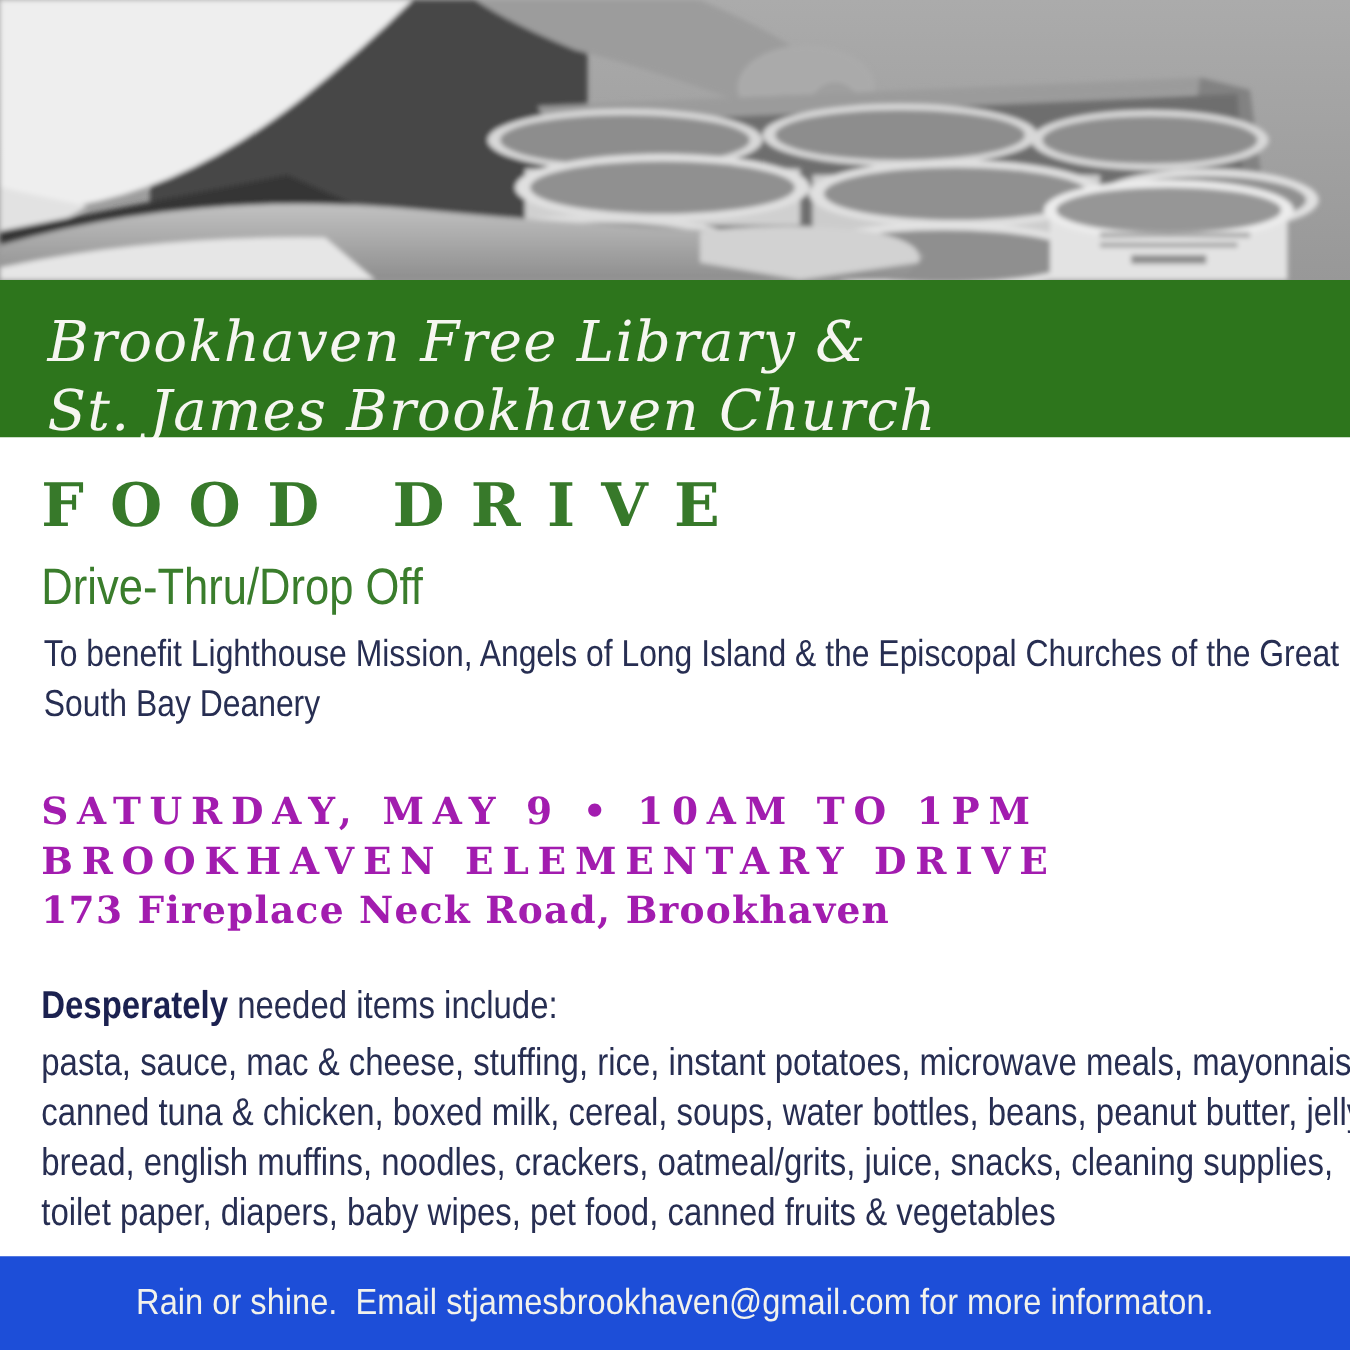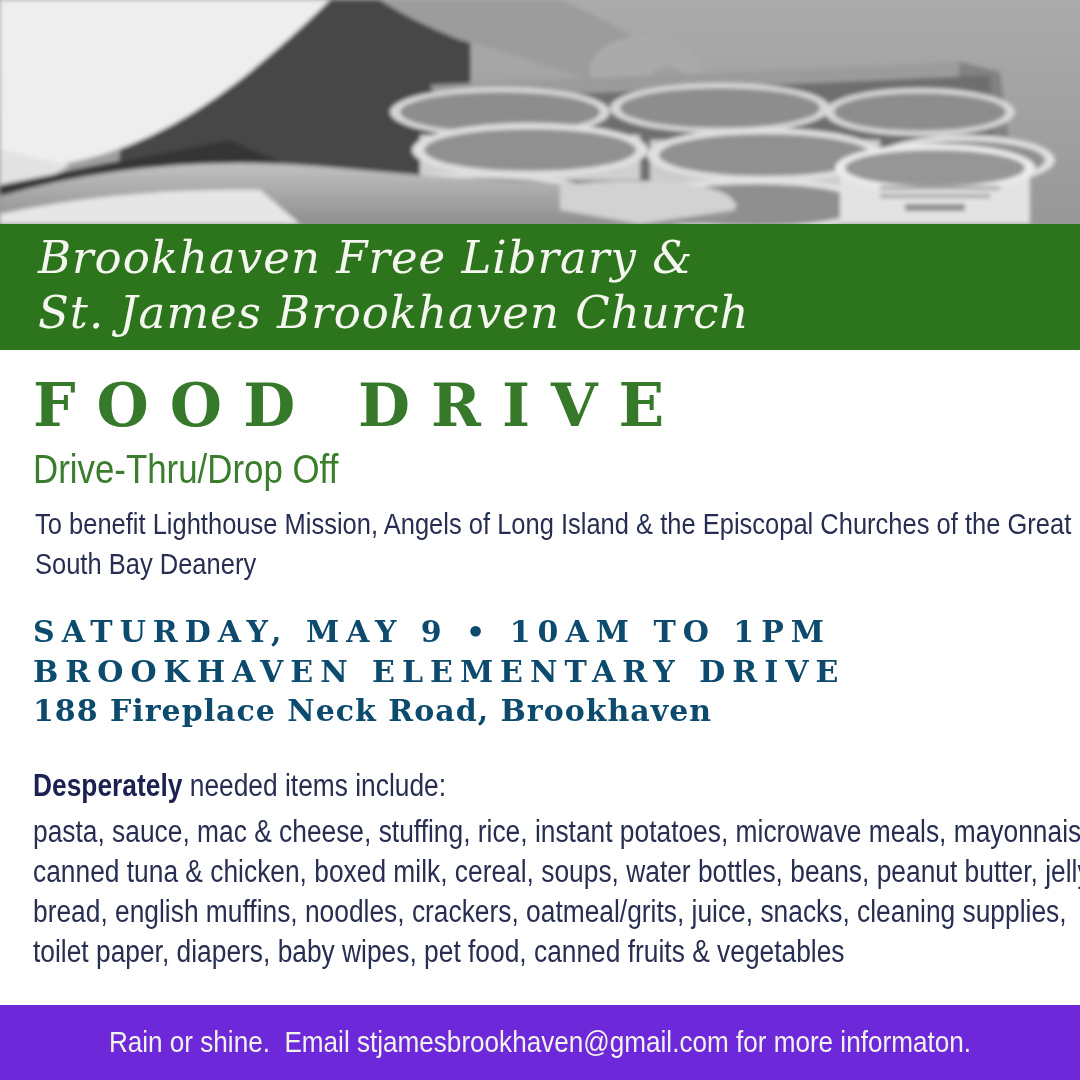--- a/index.html
+++ b/index.html
@@ -6,57 +6,57 @@
   .poster{
     position:relative;width:1080px;height:1080px;overflow:hidden;
     background:#ffffff;font-family:"Liberation Sans",sans-serif;
   }
   
   .photo{position:absolute;top:0;left:0;width:1080px;height:224px;overflow:hidden;}
   .photo svg{display:block;}
   
   .banner{
     position:absolute;top:224px;left:0;width:1080px;height:126px;
-    background:#2d751c;box-sizing:border-box;padding:6px 0 0 38px;
+    background:#2d751c;box-sizing:border-box;padding:22px 0 0 38px;
     color:#f6f6f1;font-family:"DejaVu Serif","Liberation Serif",serif;
     font-style:italic;font-size:45px;line-height:55px;letter-spacing:1px;
   }
   
   .content{position:absolute;top:350px;left:0;width:1080px;height:655px;background:#ffffff;}
   .title{
     margin:24px 0 0 33px;color:#37792a;
     font-family:"DejaVu Serif","Liberation Serif",serif;font-weight:bold;
-    font-size:60px;letter-spacing:21px;line-height:62px;
+    font-size:48px;letter-spacing:21px;line-height:62px;
   }
   .cond{transform:scaleX(0.85);transform-origin:0 0;width:117.5%;}
   .subtitle{
     margin:10px 0 0 33px;color:#3a7d2c;
     font-size:41px;line-height:46px;font-weight:normal;letter-spacing:0;
   }
   .benefit{
     margin:12px 0 0 35px;color:#272e52;
     font-size:30px;line-height:40px;
   }
   .event{
-    margin:28px 0 0 33px;color:#0c4a6e;
+    margin:46px 0 0 33px;color:#a21caf;
     font-family:"DejaVu Serif","Liberation Serif",serif;font-weight:bold;
   }
   .event-line1,.event-line2{font-size:30px;line-height:40px;letter-spacing:7px;}
   .event-line3{font-size:30px;line-height:38px;letter-spacing:1px;}
   .lead{
     margin:36px 0 0 33px;color:#272e52;font-size:31px;line-height:40px;
   }
   .lead b{color:#1b2150;}
   .items{
     margin:6px 0 0 33px;color:#272e52;font-size:31px;line-height:40px;
   }
   
   .footer{
     position:absolute;left:0;bottom:0;width:1080px;height:75px;
-    background:#6d28d9;display:flex;align-items:center;justify-content:center;
+    background:#1d4ed8;display:flex;align-items:center;justify-content:center;
   }
   .footer span{
     color:#f2f2ec;font-size:29px;display:inline-block;transform:scaleX(0.9);
     white-space:pre;
   }
 </style>
 </head>
 <body>
 
 <div class="poster">
@@ -145,21 +145,21 @@
   </div>
 
   <div class="content">
     <div class="title">FOOD DRIVE</div>
     <div class="subtitle cond">Drive-Thru/Drop Off</div>
     <div class="benefit cond">To benefit Lighthouse Mission, Angels of Long Island &amp; the Episcopal Churches of the Great South Bay Deanery</div>
 
     <div class="event">
       <div class="event-line1">SATURDAY, MAY 9 • 10AM TO 1PM</div>
       <div class="event-line2">BROOKHAVEN ELEMENTARY DRIVE</div>
-      <div class="event-line3">188 Fireplace Neck Road, Brookhaven</div>
+      <div class="event-line3">173 Fireplace Neck Road, Brookhaven</div>
     </div>
 
     <div class="lead cond"><b>Desperately</b><span> needed items include:</span></div>
     <div class="items cond">pasta, sauce, mac &amp; cheese, stuffing, rice, instant potatoes, microwave meals, mayonnaise, canned tuna &amp; chicken, boxed milk, cereal, soups, water bottles, beans, peanut butter, jelly, bread, english muffins, noodles, crackers, oatmeal/grits, juice, snacks, cleaning supplies, toilet paper, diapers, baby wipes, pet food, canned fruits &amp; vegetables</div>
   </div>
 
   <div class="footer">
     <span>Rain or shine.  Email stjamesbrookhaven@gmail.com for more informaton.</span>
   </div>
 

